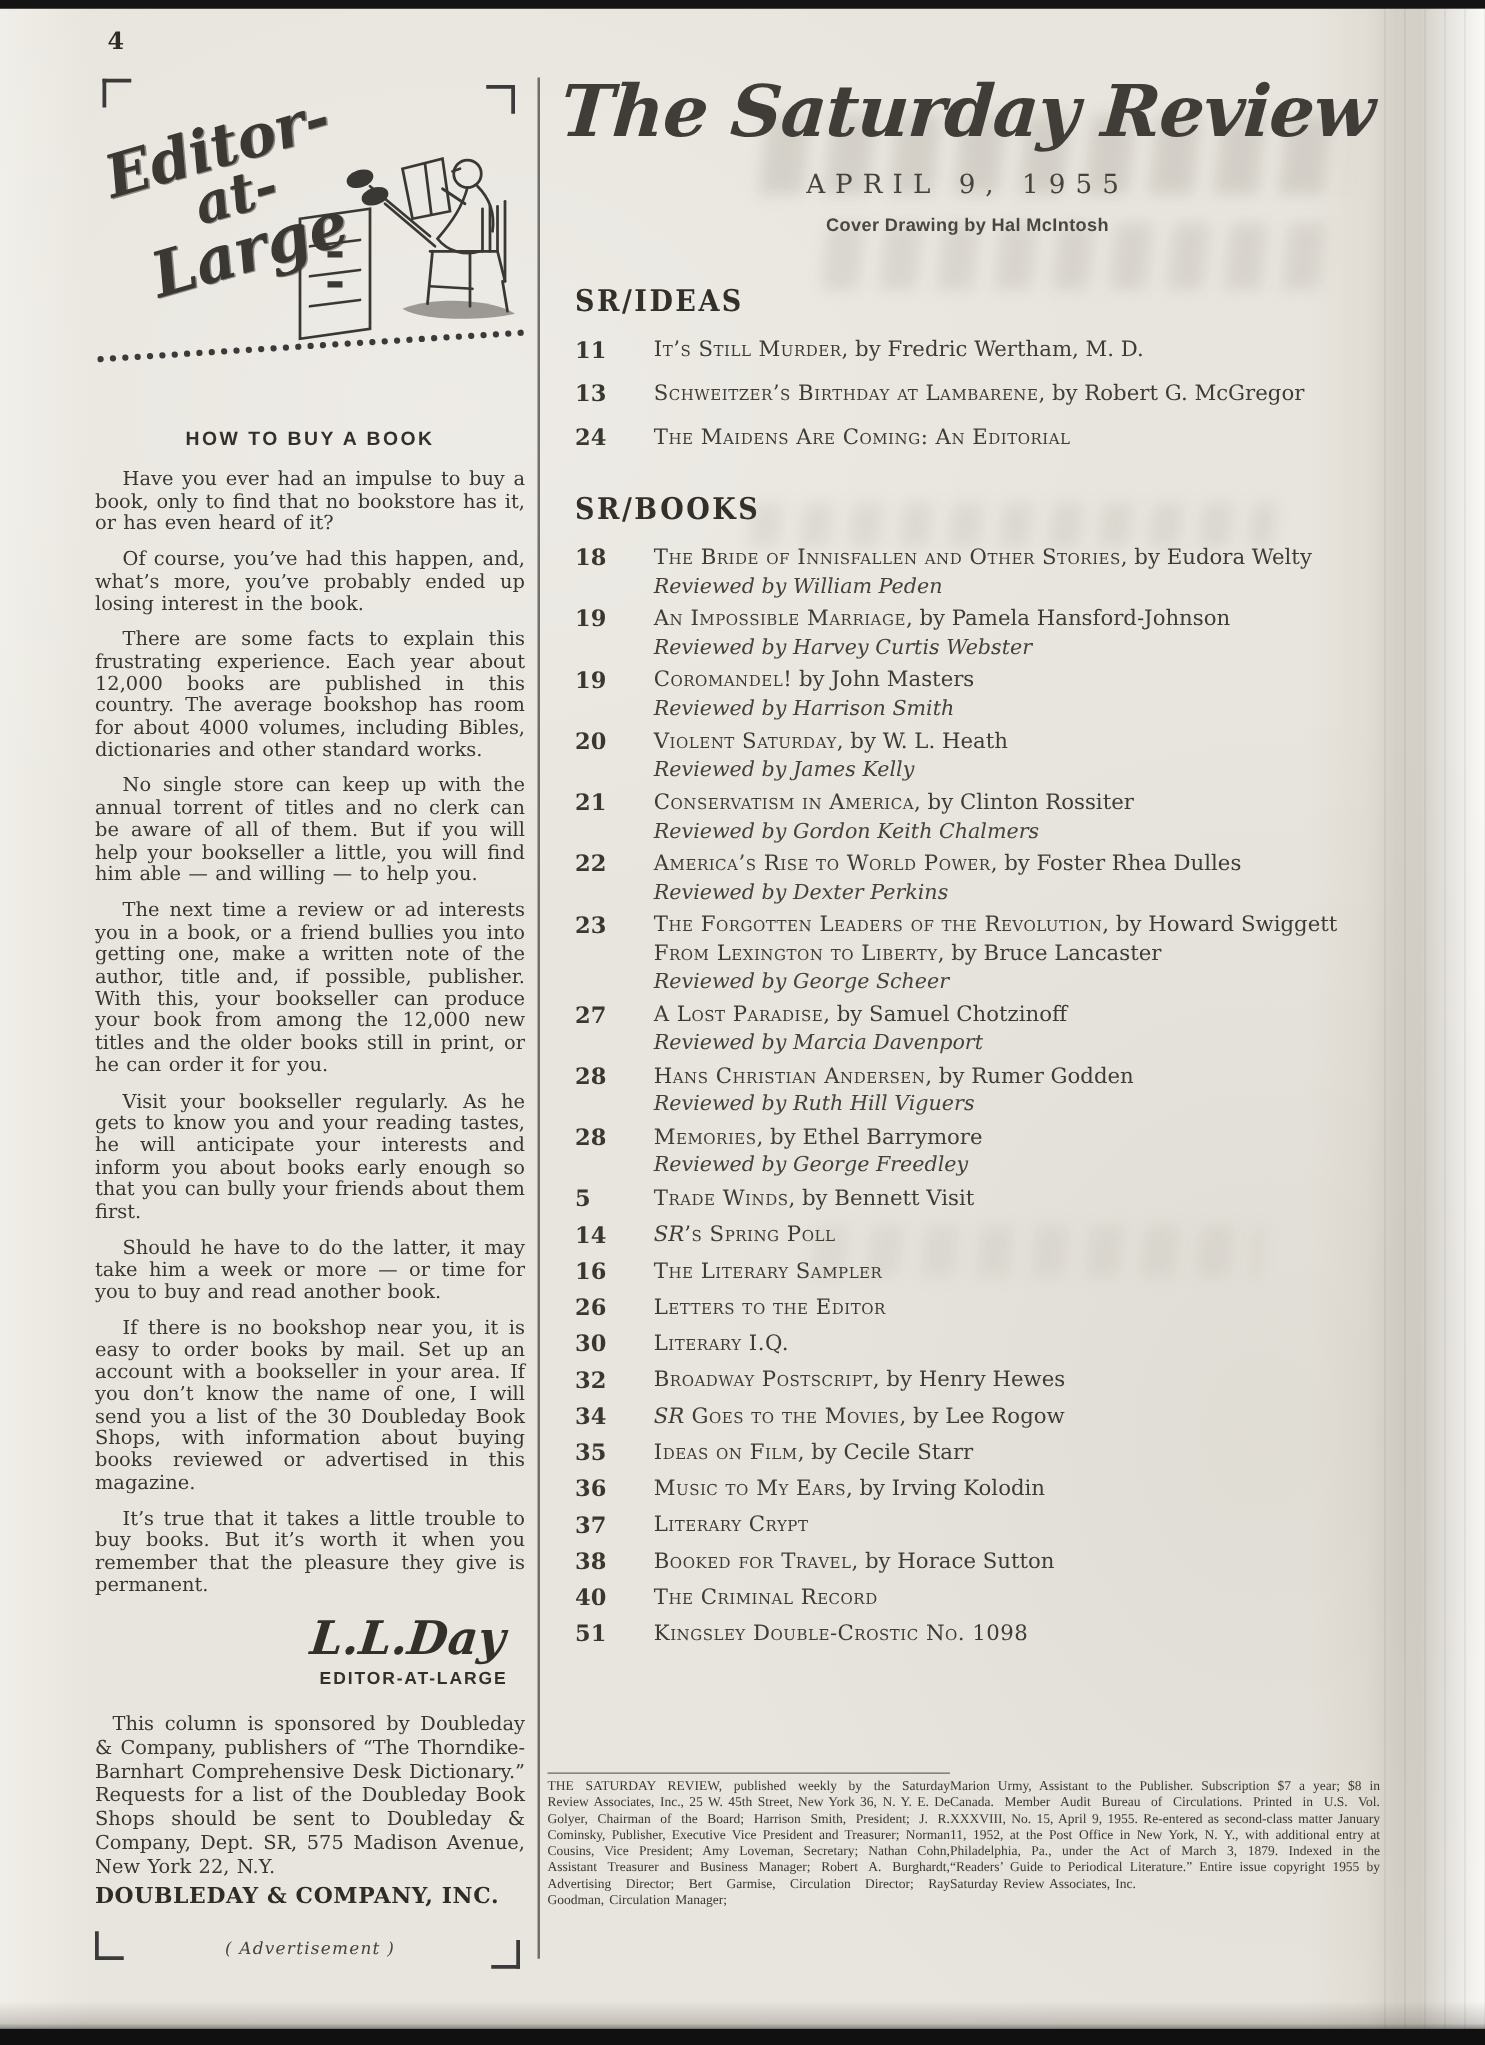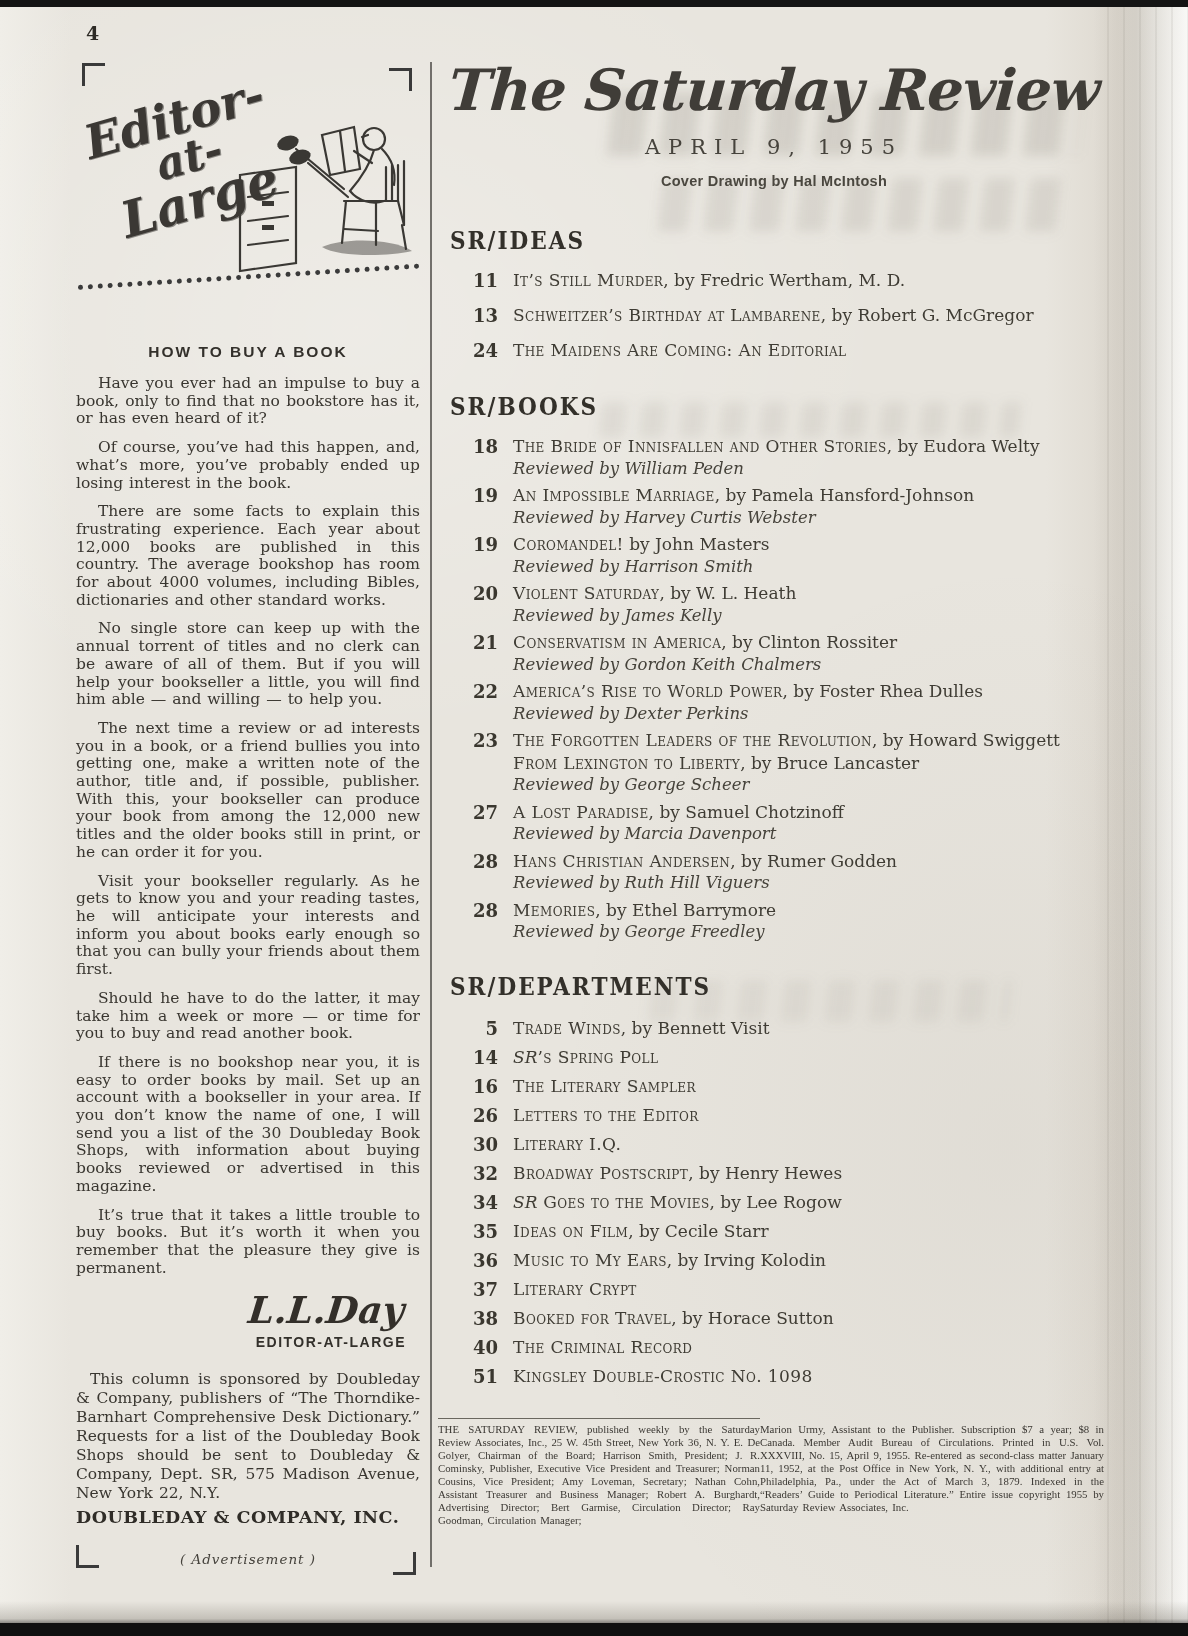--- a/index.html
+++ b/index.html
@@ -72,27 +72,27 @@
 
   
   .main-col{position:absolute;top:0;left:444px;width:660px;height:1636px;}
   .masthead{position:absolute;top:56px;left:0;width:100%;text-align:center;}
   .mast-title{margin:0;font-style:italic;font-weight:bold;font-size:57px;color:#403d38;
       transform:skewX(-4deg);letter-spacing:-1px;}
   .mast-date{margin-top:12px;font-size:21px;letter-spacing:8px;color:#46433c;}
   .mast-credit{margin-top:14px;font-family:"Liberation Sans",sans-serif;font-weight:bold;
       font-size:14.5px;color:#4a473f;letter-spacing:.3px;}
 
-  .toc{position:absolute;top:226px;left:6px;width:100%;}
+  .toc{position:absolute;top:226px;left:16px;width:100%;}
   .toc h3{margin:0 0 14px;font-weight:bold;font-size:24px;letter-spacing:2px;color:#33302a;
       font-stretch:condensed;}
   .sec-1 h3{margin-top:30px;}
   .sec-2 h3{margin-top:28px;margin-bottom:16px;}
   .toc-row{display:flex;align-items:flex-start;}
-  .toc-page{flex:0 0 48px;text-align:right;margin-right:15px;font-weight:bold;font-size:18px;
+  .toc-page{flex:0 0 48px;margin-right:15px;font-weight:bold;font-size:18px;
       color:#3a372f;line-height:23px;}
   .toc-body{flex:1;}
   .toc-line{line-height:23px;font-size:17px;color:#3f3c34;}
   .toc-line .sc{font-variant:small-caps;letter-spacing:.4px;}
   .toc-line .it{font-style:italic;}
   .reviewer{font-style:italic;font-size:16.5px;line-height:22.5px;color:#45423a;}
   .sec-0 .toc-row{margin-bottom:12px;}
   .sec-1 .toc-row{margin-bottom:4px;}
   .sec-1 .toc-line{line-height:22.5px;}
   .sec-2 .toc-row{margin-bottom:6px;}
@@ -293,21 +293,20 @@
           </div>
           <div class="toc-row">
             <span class="toc-page">28</span>
             <div class="toc-body">
               <div class="toc-line"><span class="sc">Memories</span><span class="rest">, by Ethel Barrymore</span></div>
               <div class="reviewer">Reviewed by George Freedley</div>
             </div>
           </div>
         </div>
         <div class="toc-section sec-2">
-          <h3>SR/DEPARTMENTS</h3>
           <div class="toc-row">
             <span class="toc-page">5</span>
             <div class="toc-body">
               <div class="toc-line"><span class="sc">Trade Winds</span><span class="rest">, by Bennett Visit</span></div>
             </div>
           </div>
           <div class="toc-row">
             <span class="toc-page">14</span>
             <div class="toc-body">
               <div class="toc-line"><span class="it">SR</span><span class="sc">’s Spring Poll</span></div>

